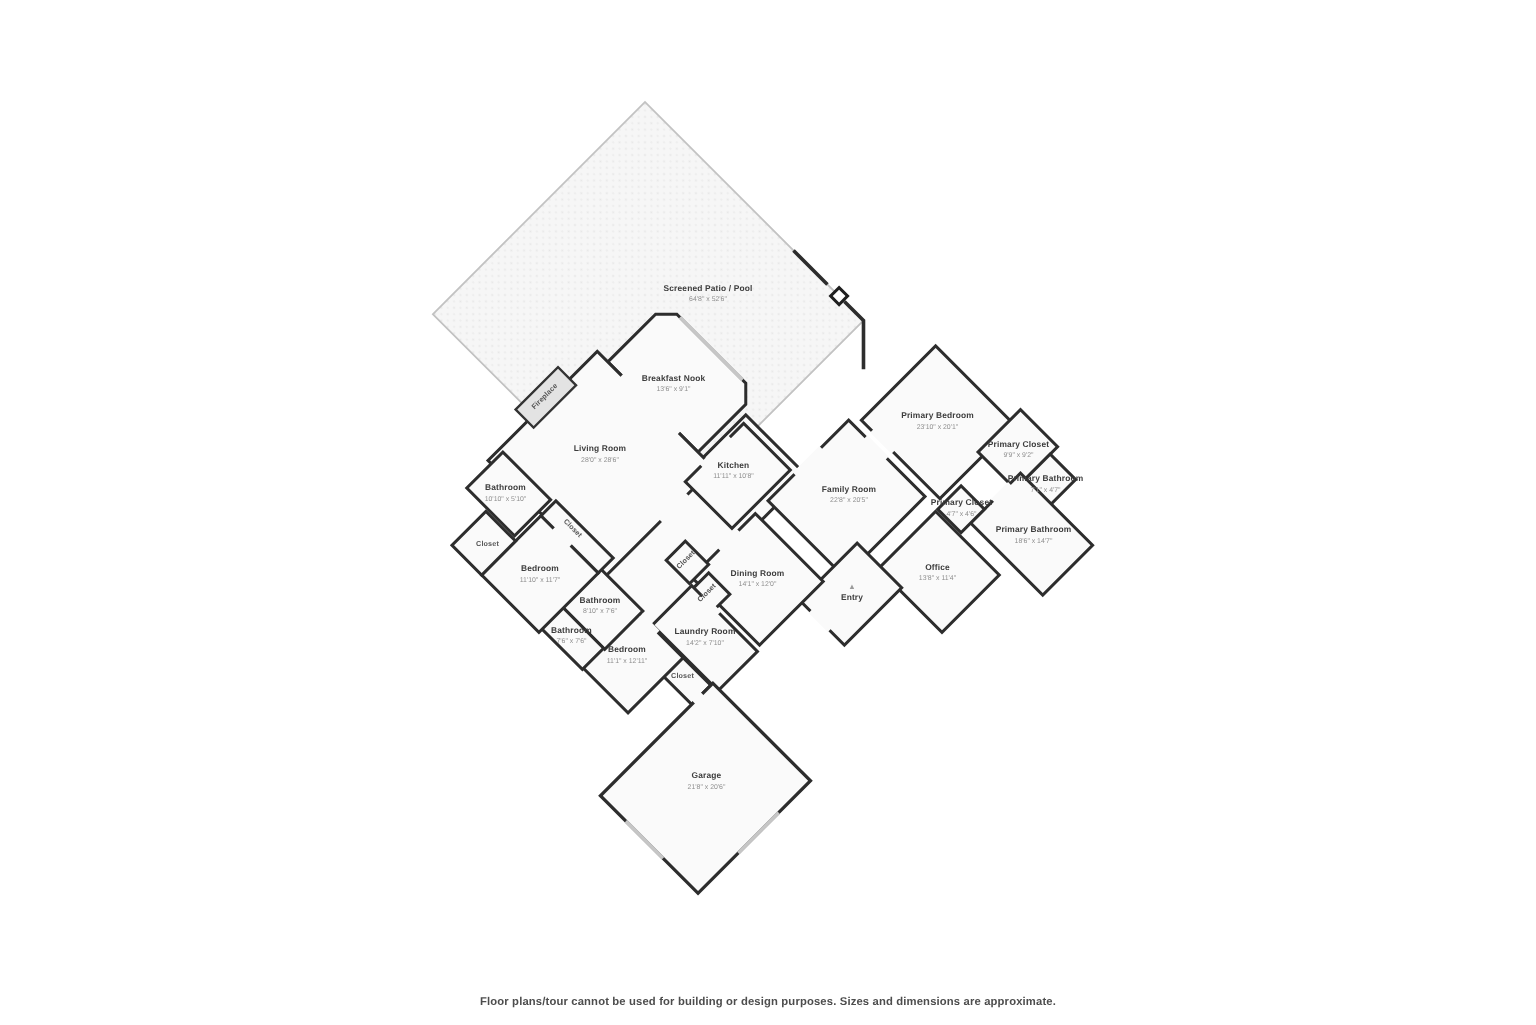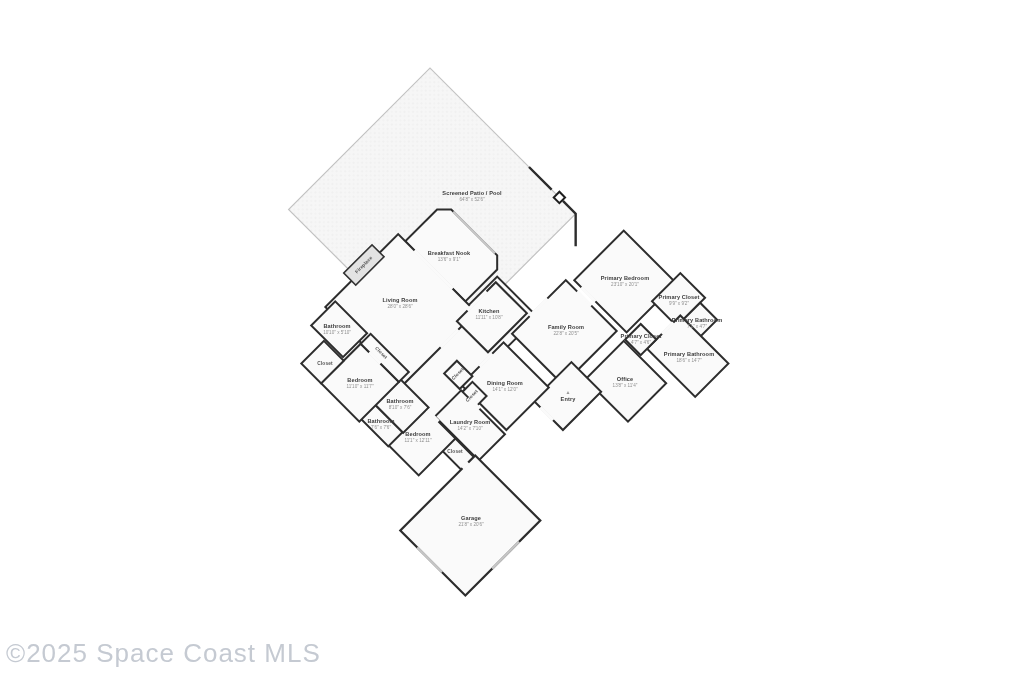--- a/index.html
+++ b/index.html
@@ -172,16 +172,16 @@
         <div class="name">Closet</div>
       </div>
       <div class="room-label small" style="left: 472px; top: 396px; transform: translate(-50%, -50%) rotate(-45deg);">
         <div class="name">Closet</div>
       </div>
       <div class="room-label small" style="left: 364px; top: 265px; transform: translate(-50%, -50%) rotate(-45deg);">
         <div class="name">Fireplace</div>
       </div>
     </div>
 
-  <div id="watermark">©2025 Space Coast MLS</div>
   <div id="floor-label">Floor 1</div>
+  <div id="disclaimer">Floor plans/tour cannot be used for building or design purposes. Sizes and dimensions are approximate.</div>
 
 </div>
 
 </body></html>

